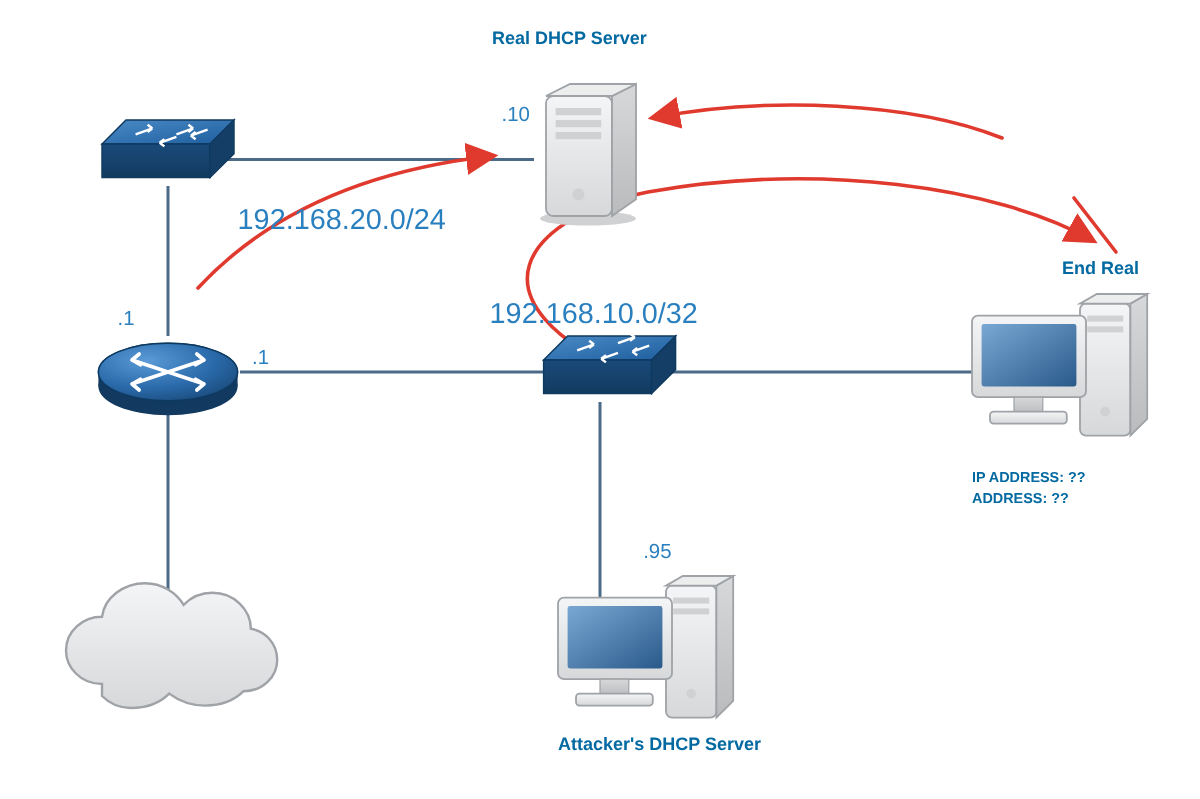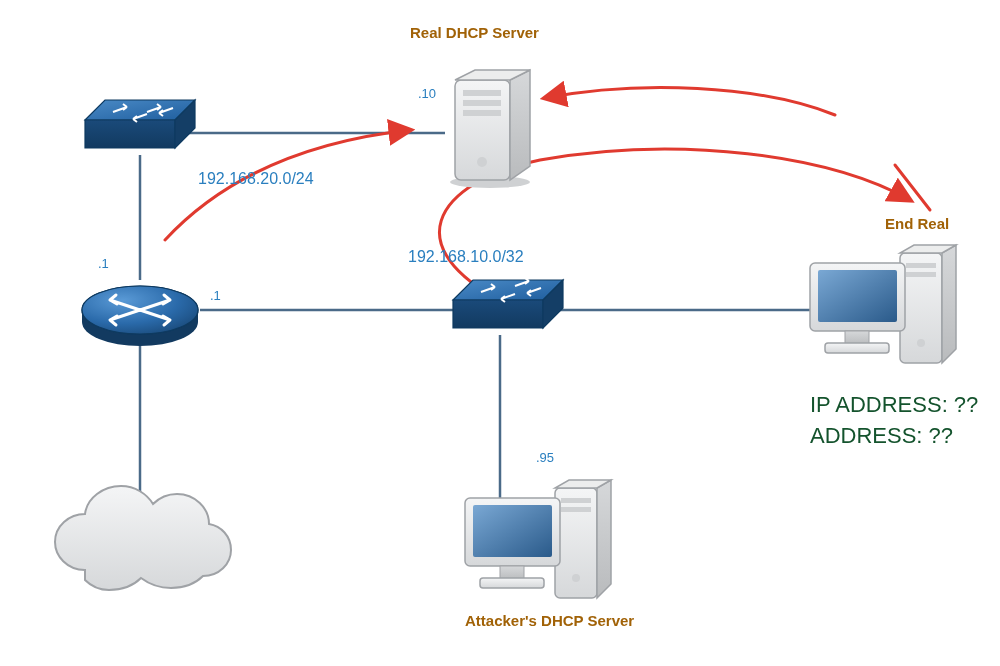--- a/index.html
+++ b/index.html
@@ -9,43 +9,43 @@
     height: 666px;
     background: #ffffff;
     font-family: Arial, Helvetica, sans-serif;
     position: relative;
     overflow: hidden;
   }
   .label {
     position: absolute;
     font-size: 15px;
     font-weight: bold;
-    color: #a16207;
+    color: #0369a1;
     white-space: nowrap;
     text-align: right;
   }
   .net-label {
     position: absolute;
-    font-size: 16px;
+    font-size: 24px;
     color: #2a7fbf;
     font-weight: 500;
     white-space: nowrap;
   }
   .ip-label {
     position: absolute;
-    font-size: 13px;
+    font-size: 17px;
     color: #2a7fbf;
     font-weight: 500;
     white-space: nowrap;
   }
   .warn {
     position: absolute;
-    font-size: 22px;
-    color: #14532d;
-    font-weight: 400;
+    font-size: 12px;
+    color: #0369a1;
+    font-weight: 700;
     white-space: nowrap;
     line-height: 1.4;
   }
   svg.topo {
     position: absolute;
     top: 0;
     left: 0;
   }
 </style>
 </head>

